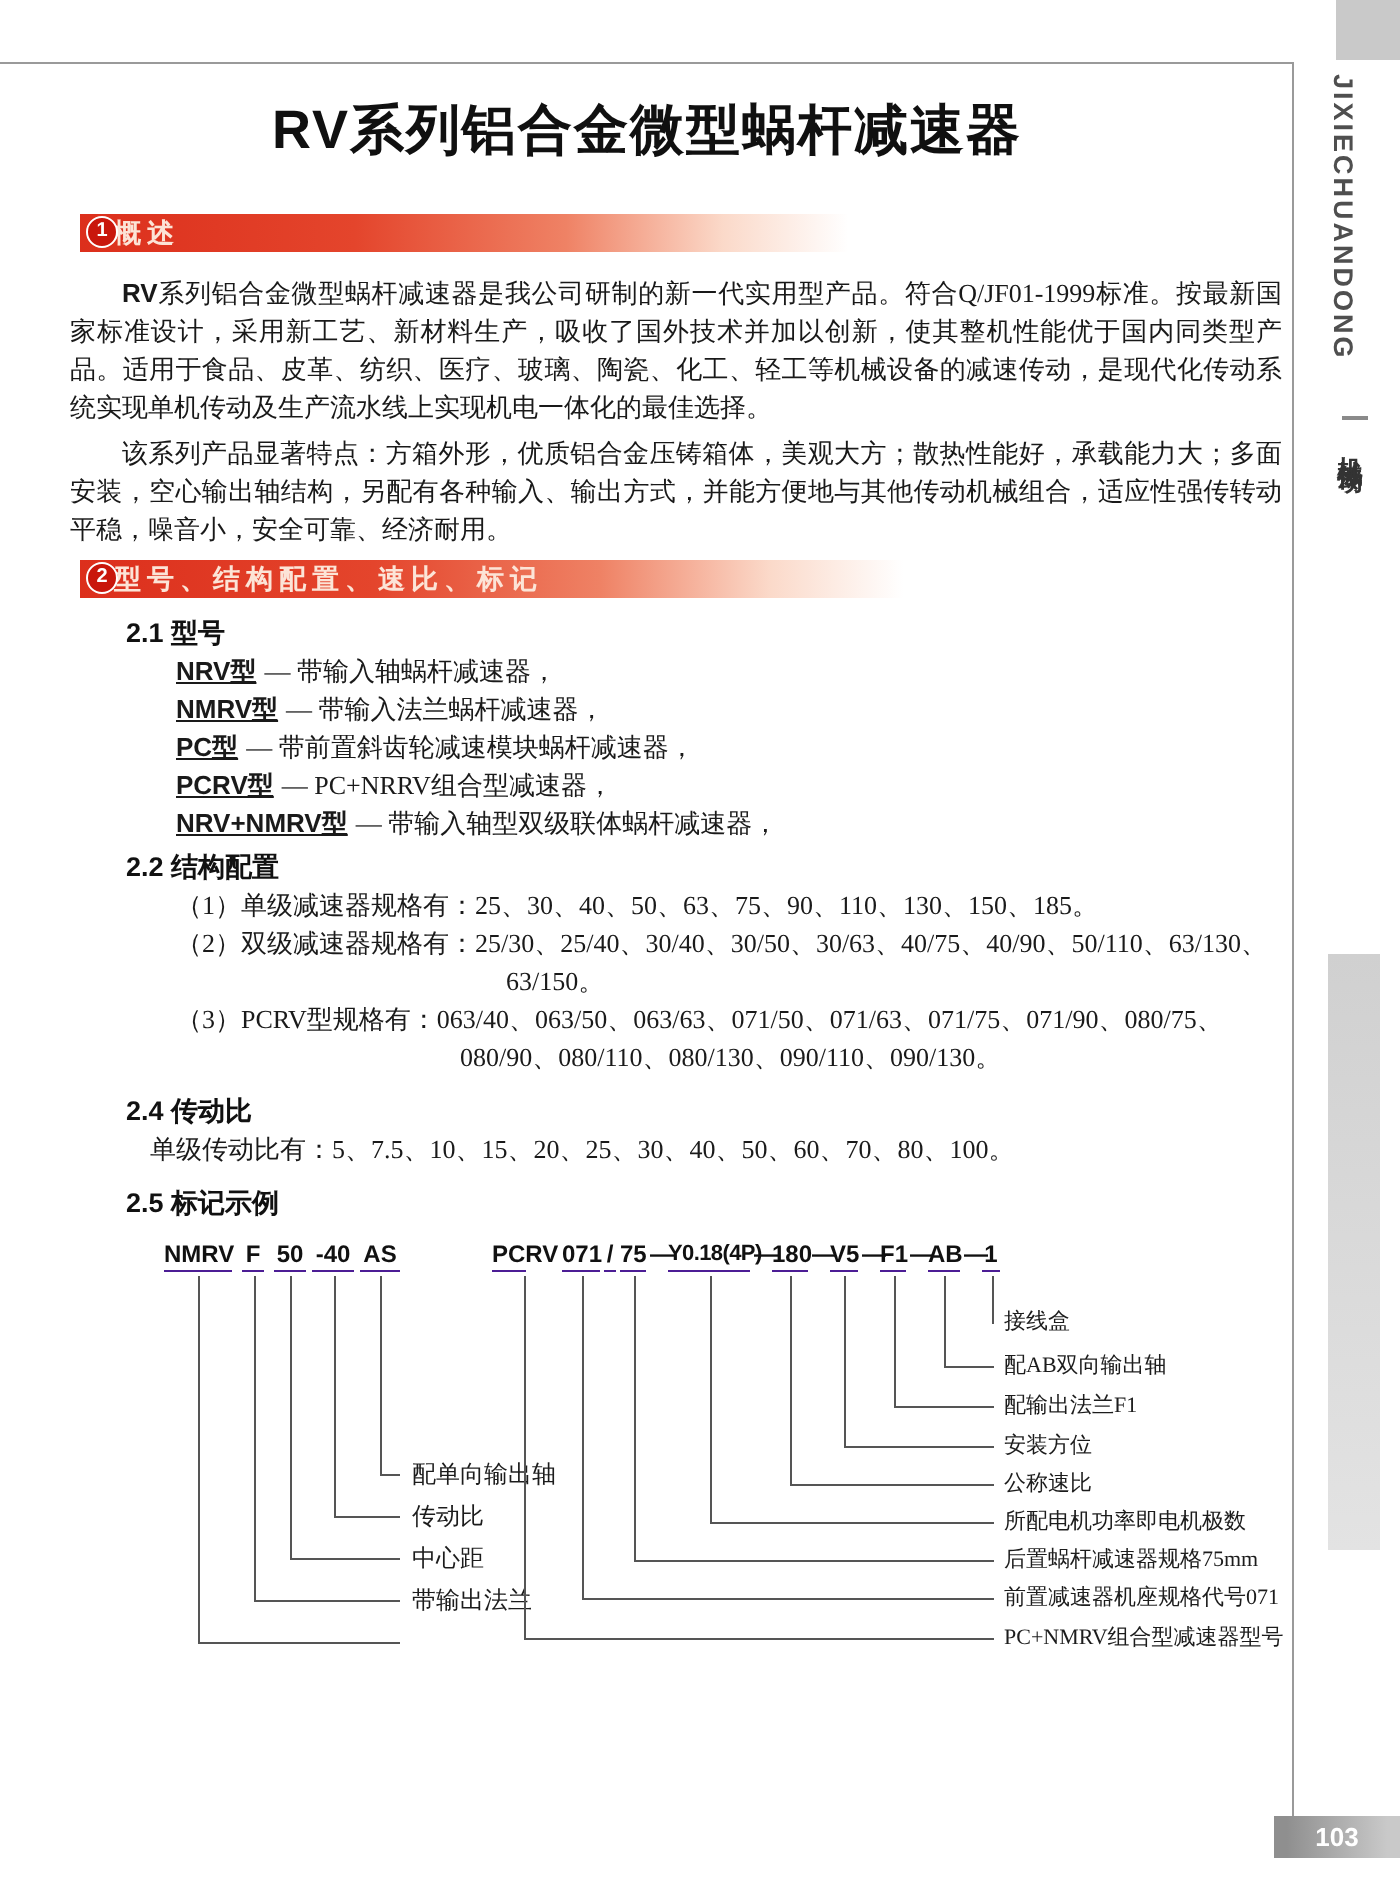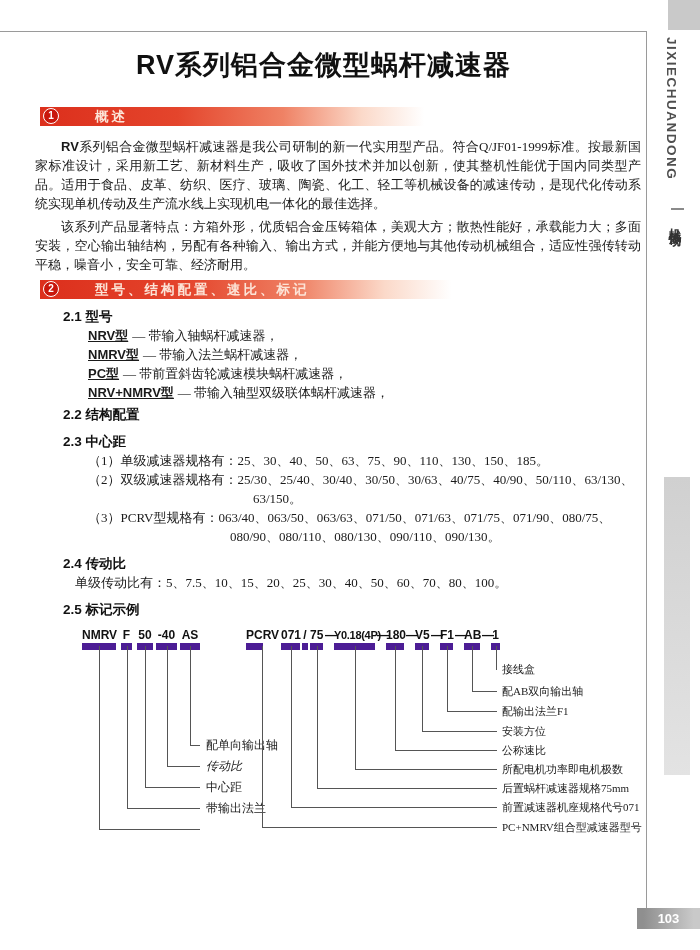--- a/index.html
+++ b/index.html
@@ -27,21 +27,21 @@
   .doc-title{margin:17px 10px 0;font:bold 27px/34px "Liberation Sans",sans-serif;
              text-align:center;letter-spacing:1px;color:#101010;}
 
   .sec-banner{position:relative;margin-left:40px;height:19px;
               background:linear-gradient(90deg,#dc2f1c 0%,#e4452c 35%,#ef8265 62%,#fbd9c9 82%,#ffffff 98%);}
   .sec-banner-1{margin-top:25px;width:392px;}
   .sec-banner-2{margin-top:6px;width:420px;}
   .sec-num{position:absolute;left:3px;top:1px;width:14px;height:14px;border-radius:50%;
            background:#c9170c;border:1.5px solid #fff;color:#fff;
            font:bold 10px/14px "Liberation Sans",sans-serif;text-align:center;}
-  .sec-title{display:block;padding-left:55px;font:bold 13.5px/19px "Liberation Sans",sans-serif;
+  .sec-title{display:block;padding-left:17px;font:bold 13.5px/19px "Liberation Sans",sans-serif;
              color:#fce4d7;letter-spacing:3px;}
 
   .body-par{margin:0 6px 0 35px;font-size:13px;line-height:19px;text-align:justify;
             text-indent:2em;color:#191919;}
   .par-1{margin-top:11px;}
   .par-2{margin-top:4px;}
   .lead-bold{font-weight:bold;font-family:"Liberation Sans",sans-serif;}
 
   .sub-head{margin:8px 0 0 63px;font:bold 13.5px/19px "Liberation Sans",sans-serif;color:#111;}
   .sub-head-tight{margin-top:3px;}
@@ -55,21 +55,21 @@
 
   .cd-item{margin-left:88px;font-size:13px;line-height:19px;}
   .cd-line{white-space:nowrap;}
   .cd-cont-2{margin-left:165px;}
   .cd-cont-3{margin-left:142px;}
 
   .ratio-par{margin:0 6px 0 75px;font-size:13px;line-height:19px;}
 
   
   .diagram{position:relative;height:222px;margin-top:2px;}
-  .tok{position:absolute;top:6px;height:16px;border-bottom:7px solid #4c1d95;
+  .tok{position:absolute;top:6px;height:16px;border-bottom:1px solid #4c1d95;
        font:bold 12px/16px "Liberation Sans",sans-serif;text-align:center;
        white-space:nowrap;color:#111;}
   .tok-sm{font-size:11px;letter-spacing:-0.3px;}
   .tok-dash{position:absolute;top:6px;height:16px;font:bold 12px/16px "Liberation Sans",sans-serif;
             text-align:center;white-space:nowrap;color:#111;}
   .dg-v{position:absolute;width:1px;background:#555;}
   .dg-h{position:absolute;height:1px;background:#555;}
   .dg-label{position:absolute;font-size:12px;line-height:16px;white-space:nowrap;color:#1c1c1c;}
   .dg-label-r{font-size:11px;}
 </style>
@@ -103,26 +103,26 @@
     <div class="sec-banner sec-banner-2">
       <span class="sec-num">2</span>
       <span class="sec-title">型号、结构配置、速比、标记</span>
     </div>
 
     <div class="sub-head">2.1 型号</div>
     <div class="model-list">
       <div class="model-row"><span class="model-name">NRV型</span><span class="model-desc">— 带输入轴蜗杆减速器，</span></div>
       <div class="model-row"><span class="model-name">NMRV型</span><span class="model-desc">— 带输入法兰蜗杆减速器，</span></div>
       <div class="model-row"><span class="model-name">PC型</span><span class="model-desc">— 带前置斜齿轮减速模块蜗杆减速器，</span></div>
+      <div class="model-row"><span class="model-name">PCRV型</span><span class="model-desc">— PC+NRRV组合型减速器，</span></div>
       <div class="model-row"><span class="model-name">NRV+NMRV型</span><span class="model-desc">— 带输入轴型双级联体蜗杆减速器，</span></div>
     </div>
 
     <div class="sub-head sub-head-tight">2.2 结构配置</div>
 
-    <div class="sub-head">2.3 中心距</div>
     <div class="cd-item">
       <div class="cd-line">（1）单级减速器规格有：25、30、40、50、63、75、90、110、130、150、185。</div>
       <div class="cd-line"></div>
     </div>
     <div class="cd-item">
       <div class="cd-line">（2）双级减速器规格有：25/30、25/40、30/40、30/50、30/63、40/75、40/90、50/110、63/130、</div>
       <div class="cd-line cd-cont-2">63/150。</div>
     </div>
     <div class="cd-item">
       <div class="cd-line">（3）PCRV型规格有：063/40、063/50、063/63、071/50、071/63、071/75、071/90、080/75、</div>
@@ -153,21 +153,21 @@
         <div class="tok" style="left: 440px; width: 13px;">F1</div>
         <div class="tok-dash" style="left: 455px; width: 8px;">—</div>
         <div class="tok" style="left: 464px; width: 16px;">AB</div>
         <div class="tok-dash" style="left: 482px; width: 8px;">—</div>
         <div class="tok" style="left: 491px; width: 9px;">1</div>
         <div class="dg-v" style="left: 190px; top: 25px; height: 99px;"></div>
         <div class="dg-h" style="left: 190px; top: 124px; width: 10px;"></div>
         <div class="dg-label" style="left: 206px; top: 116px;">配单向输出轴</div>
         <div class="dg-v" style="left: 167px; top: 25px; height: 120px;"></div>
         <div class="dg-h" style="left: 167px; top: 145px; width: 33px;"></div>
-        <div class="dg-label" style="left: 206px; top: 137px; font-style: italic;">传动比</div>
+        <div class="dg-label" style="left: 206px; top: 137px;">传动比</div>
         <div class="dg-v" style="left: 145px; top: 25px; height: 141px;"></div>
         <div class="dg-h" style="left: 145px; top: 166px; width: 55px;"></div>
         <div class="dg-label" style="left: 206px; top: 158px;">中心距</div>
         <div class="dg-v" style="left: 127px; top: 25px; height: 162px;"></div>
         <div class="dg-h" style="left: 127px; top: 187px; width: 73px;"></div>
         <div class="dg-label" style="left: 206px; top: 179px;">带输出法兰</div>
         <div class="dg-v" style="left: 99px; top: 25px; height: 183px;"></div>
         <div class="dg-h" style="left: 99px; top: 208px; width: 101px;"></div>
         <div class="dg-label" style="left: 190px; top: 200px; margin-top: 20px;">型号</div>
         <div class="dg-v" style="left: 496px; top: 25px; height: 23px;"></div>

